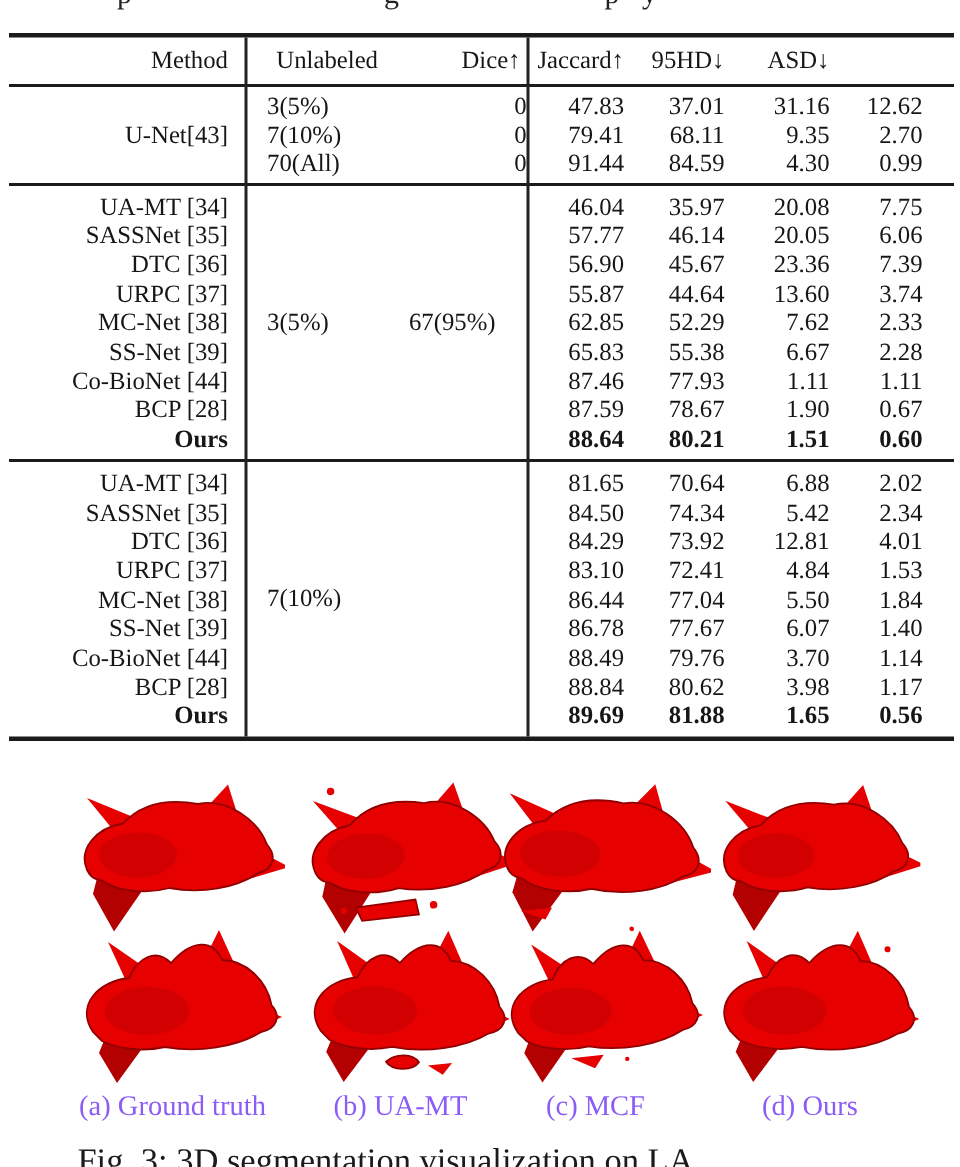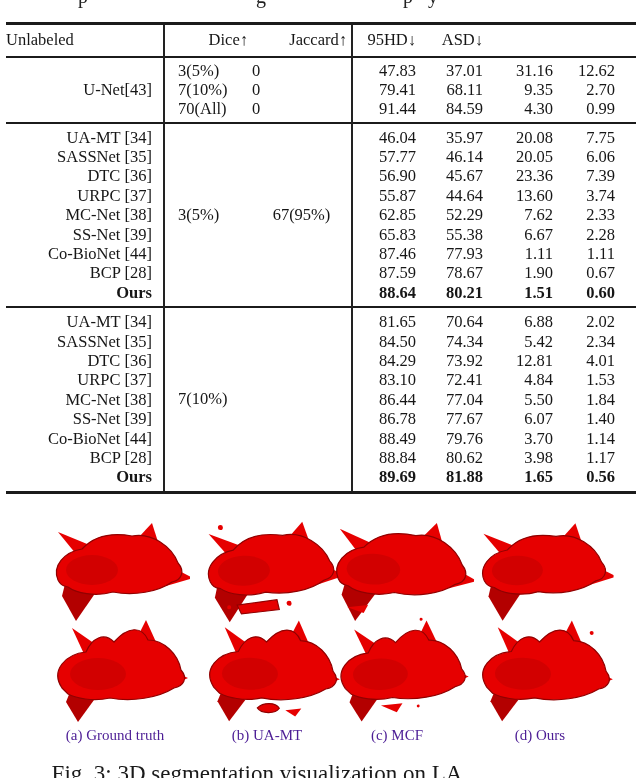--- a/index.html
+++ b/index.html
@@ -17,21 +17,21 @@
   #table-wrap{position:absolute;left:6px;top:22px;width:630px;font-size:16.5px;}
   .rule{width:630px;background:#1b1b1b;}
   .rule.thick{height:3px;}
   .rule.mid{height:2px;}
   .rule.thin{height:1.5px;}
   .trow{display:grid;grid-template-columns:157px 89px 99px 69px 67px 70px 62px;
         height:19.4px;line-height:19.4px;white-space:nowrap;}
   .thead-row{height:31px;line-height:30px;}
   .c-method{text-align:right;padding-right:11px;}
   .c-labeled{text-align:left;padding-left:15px;}
-  .c-unlabeled{text-align:left;}
+  .c-unlabeled{text-align:right;}
   .c-dice,.c-jaccard,.c-hd95,.c-asd{text-align:right;padding-right:4px;}
   .section{position:relative;}
   .sec-pad{padding-top:4px;padding-bottom:4px;}
   .sec-pad-sm{padding-top:3px;padding-bottom:3px;}
   .bold{font-weight:bold;}
   .overlay{position:absolute;top:0;bottom:0;display:flex;align-items:center;white-space:nowrap;}
   .ov-method{left:0;width:157px;justify-content:flex-end;padding-right:11px;box-sizing:border-box;text-align:right;}
   .ov-labeled{left:157px;width:89px;justify-content:flex-start;padding-left:15px;box-sizing:border-box;}
   .ov-unlabeled{left:246px;width:99px;justify-content:center;}
   .vbar{position:absolute;width:1.6px;background:#222;top:3px;bottom:3px;}
@@ -42,40 +42,41 @@
   .panel{position:absolute;width:150px;height:105px;}
   .panel svg{width:150px;height:105px;display:block;}
   .r1{top:520px;} .r2{top:618px;}
   .col-a{left:40px;} .col-b{left:192px;} .col-c{left:322px;} .col-d{left:465px;}
   .tilt-n2{transform:rotate(-2deg);} .tilt-p2{transform:rotate(2deg) scale(1.03);}
   .tilt-n1{transform:rotate(-1deg) scale(.98);} .tilt-p1{transform:rotate(1deg);}
   .blob-main{fill:var(--blob-main,#e60000);}
   .blob-dark{fill:var(--blob-dark,#b30000);}
   .blob-edge{stroke:var(--blob-edge,#910000);stroke-width:1.2;}
   .panel-caption{position:absolute;top:727px;width:150px;text-align:center;
-                 font-size:15px;color:#4c1d95;white-space:nowrap;}
+                 font-size:19px;color:#8b5cf6;white-space:nowrap;}
   #fig-caption{position:absolute;left:7px;top:761px;width:500px;text-align:center;
                font-size:23px;color:#1a1a1a;white-space:nowrap;}
 </style>
 </head>
 <body>
 
 <div id="page">
 
   <div id="top-frag">
       <span class="frag-0">p</span>
       <span class="frag-1">g</span>
       <span class="frag-2">p</span>
       <span class="frag-3">y</span>
     </div>
 
   <div id="table-wrap">
     <div class="rule thick"></div>
 
     <div class="trow thead-row">
+      <div class="c-method">Method</div>
       <div class="c-unlabeled">Unlabeled</div>
       <div class="c-dice">Dice↑</div>
       <div class="c-jaccard">Jaccard↑</div>
       <div class="c-hd95">95HD↓</div>
       <div class="c-asd">ASD↓</div>
     </div>
 
     <div class="rule thin"></div>
     <div class="section sec-pad-sm">
         <div class="trow">

